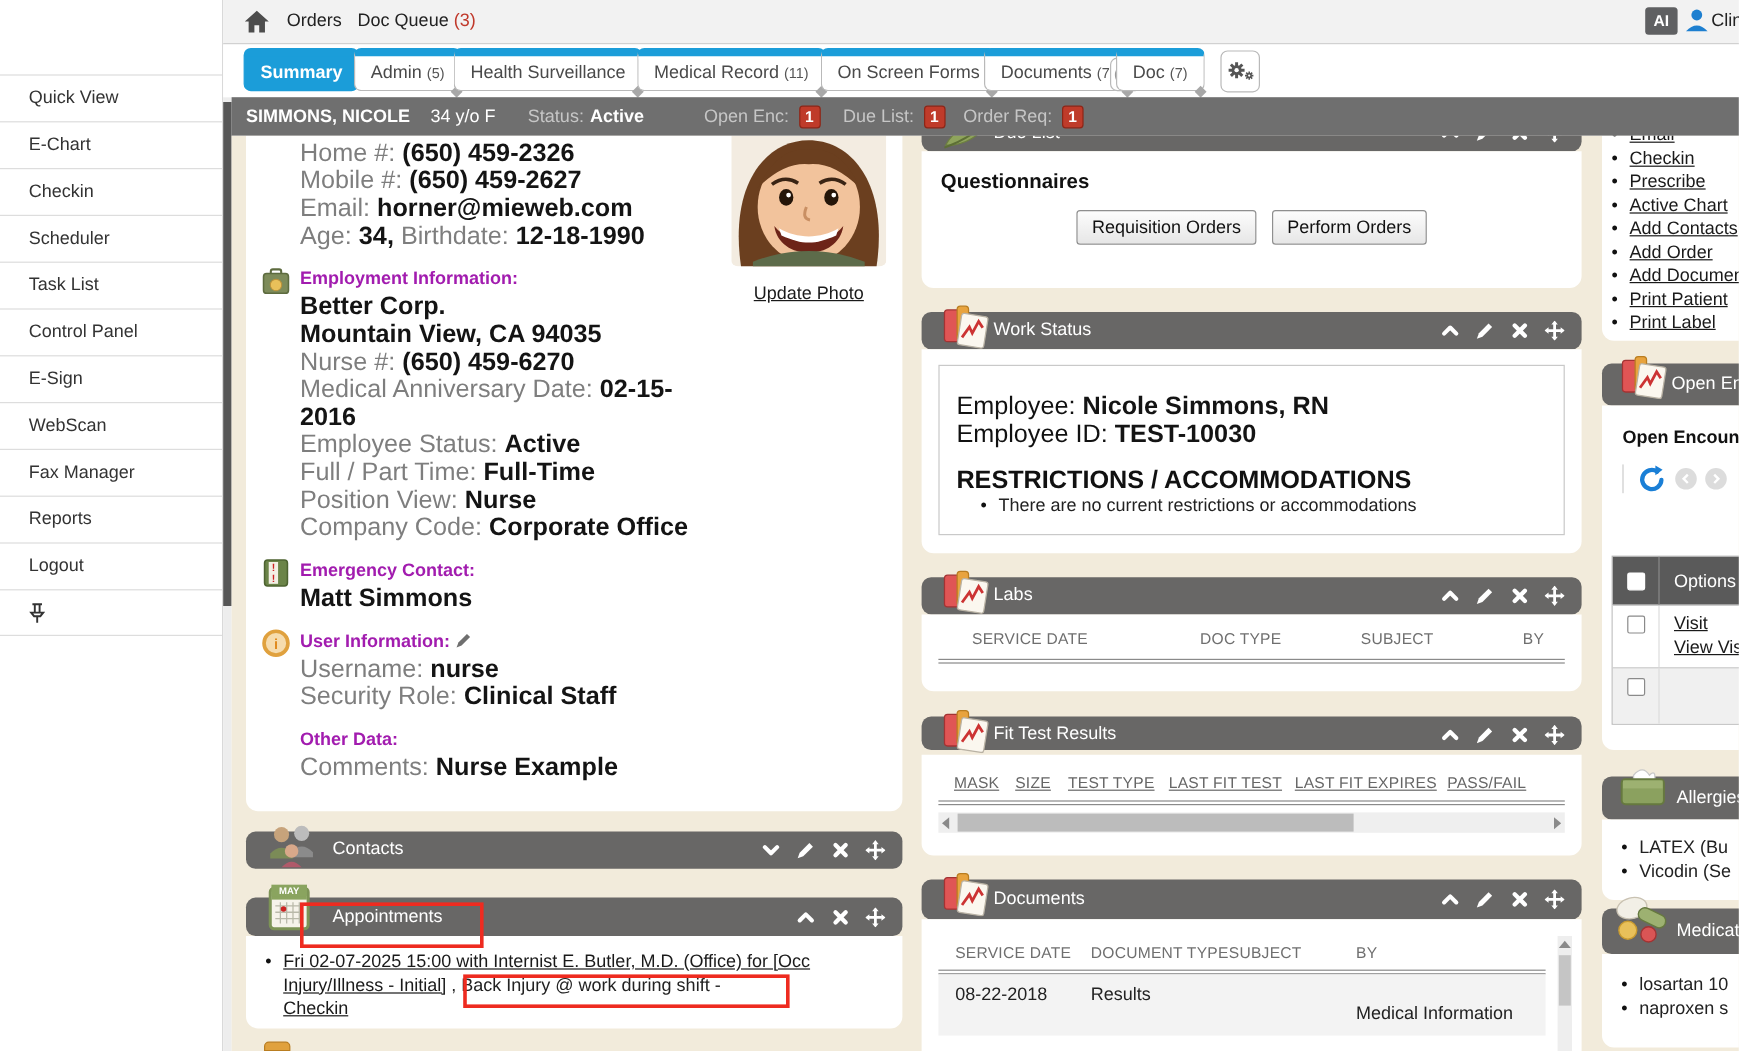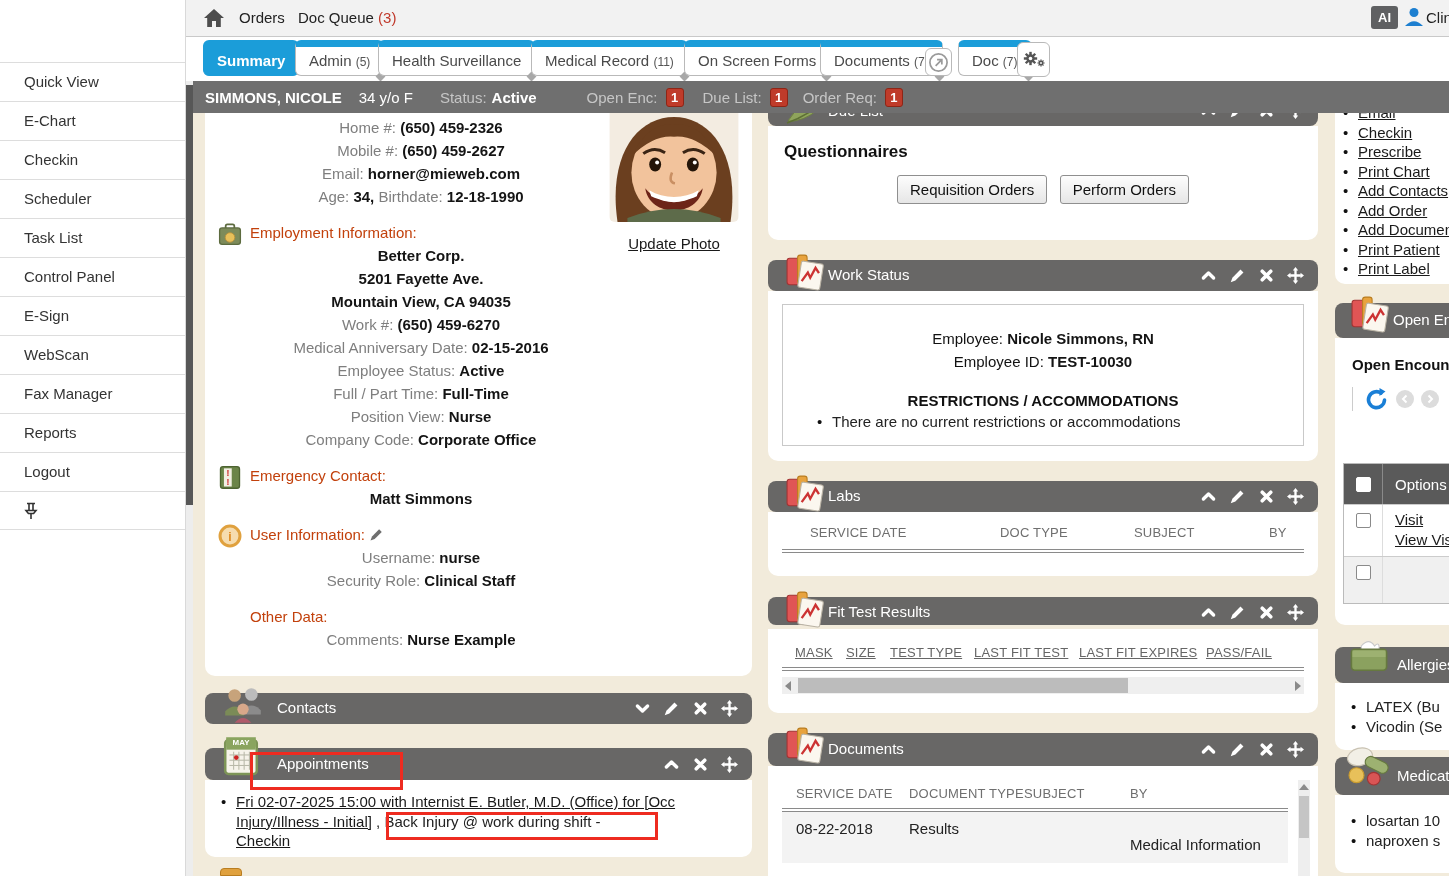--- a/index.html
+++ b/index.html
@@ -45,23 +45,23 @@
   .panel { position:absolute; }
   .phead { position:relative; height:31px; background:#686766; border-radius:8px; color:#fff; }
   .ptitle { position:absolute; left:60px; top:6px; font-size:15px; color:#fff; }
   .picon { position:absolute; }
   .pacts { position:absolute; right:14px; top:7px; display:flex; gap:12px; }
   .hic { width:17px; height:17px; color:#fff; cursor:pointer; }
   .pbody { position:absolute; left:0; width:100%; background:#fff; border-radius:0 0 10px 10px; }
 
   .lab { color:#7e7e7e; }
   .val { color:#141414; font-weight:bold; }
-  .ln { font-size:15px; line-height:23px;text-align:center; }
+  .ln { font-size:21px; line-height:23px; }
   .sec { margin-top:13px; position:relative; }
-  .sec-title { font-weight:normal; color:#c2410c; font-size:15px; line-height:23px; }
+  .sec-title { font-weight:bold; color:#a21caf; font-size:15px; line-height:23px; }
   .sec-icon { position:absolute; left:-33px; top:0; }
 
   a.lnk, .lnk { color:#1a1a1a; text-decoration:underline; cursor:pointer; }
 
   .col-head { font-size:13px; color:#6f6f6f; letter-spacing:.2px; }
   .dbl { border-bottom:4px double #8a8a8a; }
 
   .btn { display:inline-block; border:1px solid #8f8f8f; border-radius:3px; background:linear-gradient(#fdfdfd,#e6e6e6);
     font-size:15px; color:#111; padding:5px 12px; cursor:pointer; }
 
@@ -226,21 +226,21 @@
 <div id="tabbar">
   <div class="tab active" style="left:17px"><span>Summary</span></div>
   <div class="tab menu" style="left:109px"><span>Admin</span> <span class="cnt">(5)</span></div>
   <div class="tab menu" style="left:192px"><span>Health Surveillance</span></div>
   <div class="tab menu" style="left:345px"><span>Medical Record</span> <span class="cnt">(11)</span></div>
   <div class="tab menu" style="left:498px"><span>On Screen Forms</span></div>
   <div class="tab menu" style="left:634px"><span>Documents</span> <span class="cnt">(7)</span></div>
   <div class="sq-btn" style="left:739px;top:11px;width:27px;height:28px;padding-top:3px"><svg width="21" height="21">
         <use href="#i-popout"></use>
       </svg></div>
-  <div class="tab menu" style="left:772px"><span>Doc</span> <span class="cnt">(7)</span></div>
+  <div class="tab menu" style="left:744px"><span>Doc</span> <span class="cnt">(7)</span></div>
   <div class="sq-btn" style="left:831px;top:5px;width:33px;height:35px;padding-top:6px"><svg width="19" height="19">
         <use href="#i-gear"></use>
       </svg><svg width="10" height="10" style="margin:-10px 0 0 -4px">
         <use href="#i-gear"></use>
       </svg></div>
 </div>
 
 <div id="banner">
   <b style="margin-left:12px">SIMMONS, NICOLE</b>
   <span style="margin-left:17px">34 y/o F</span>
@@ -283,23 +283,22 @@
       <div class="ln"><span class="lab">Mobile #:</span> <span class="val">(650) 459-2627</span></div>
       <div class="ln"><span class="lab">Email:</span> <span class="val">horner@mieweb.com</span></div>
       <div class="ln"><span class="lab">Age:</span> <span class="val">34,</span> <span class="lab">Birthdate:</span> <span class="val">12-18-1990</span></div>
 
       <div class="sec">
         <span class="sec-icon"><svg width="26" height="26">
               <use href="#i-case"></use>
             </svg></span>
         <div class="sec-title">Employment Information:</div>
         <div class="ln val">Better Corp.</div>
-        <div class="ln val">5201 Fayette Ave.</div>
         <div class="ln val">Mountain View, CA 94035</div>
-        <div class="ln"><span class="lab">Work #:</span> <span class="val">(650) 459-6270</span></div>
+        <div class="ln"><span class="lab">Nurse #:</span> <span class="val">(650) 459-6270</span></div>
         <div class="ln"><span class="lab">Medical Anniversary Date:</span> <span class="val">02-15-2016</span></div>
         <div class="ln"><span class="lab">Employee Status:</span> <span class="val">Active</span></div>
         <div class="ln"><span class="lab">Full / Part Time:</span> <span class="val">Full-Time</span></div>
         <div class="ln"><span class="lab">Position View:</span> <span class="val">Nurse</span></div>
         <div class="ln"><span class="lab">Company Code:</span> <span class="val">Corporate Office</span></div>
       </div>
 
       <div class="sec">
         <span class="sec-icon"><svg width="26" height="26">
               <use href="#i-emer"></use>
@@ -556,21 +555,21 @@
         <div class="abs" style="left:1px;top:16px;width:10px;height:42px;background:#c5c5c5"></div>
       </div>
     </div>
   </div>
 
   <div class="abs" style="left:1142px;top:-14px;width:200px;height:185px;background:#fff;border-radius:10px;padding:4px 0 0 6px">
     <ul class="blist">
       <li><span class="lnk">Email</span></li>
       <li><span class="lnk">Checkin</span></li>
       <li><span class="lnk">Prescribe</span></li>
-      <li><span class="lnk">Print Chart</span></li>
+      <li><span class="lnk">Active Chart</span></li>
       <li><span class="lnk">Add Contacts</span></li>
       <li><span class="lnk">Add Order</span></li>
       <li><span class="lnk">Add Document</span></li>
       <li><span class="lnk">Print Patient</span></li>
       <li><span class="lnk">Print Label</span></li>
     </ul>
   </div>
 
   <div class="panel" style="left:1142px;top:190px;width:200px">
     <div class="phead" style="height:35px;width:240px;border-radius:8px 0 0 8px">

